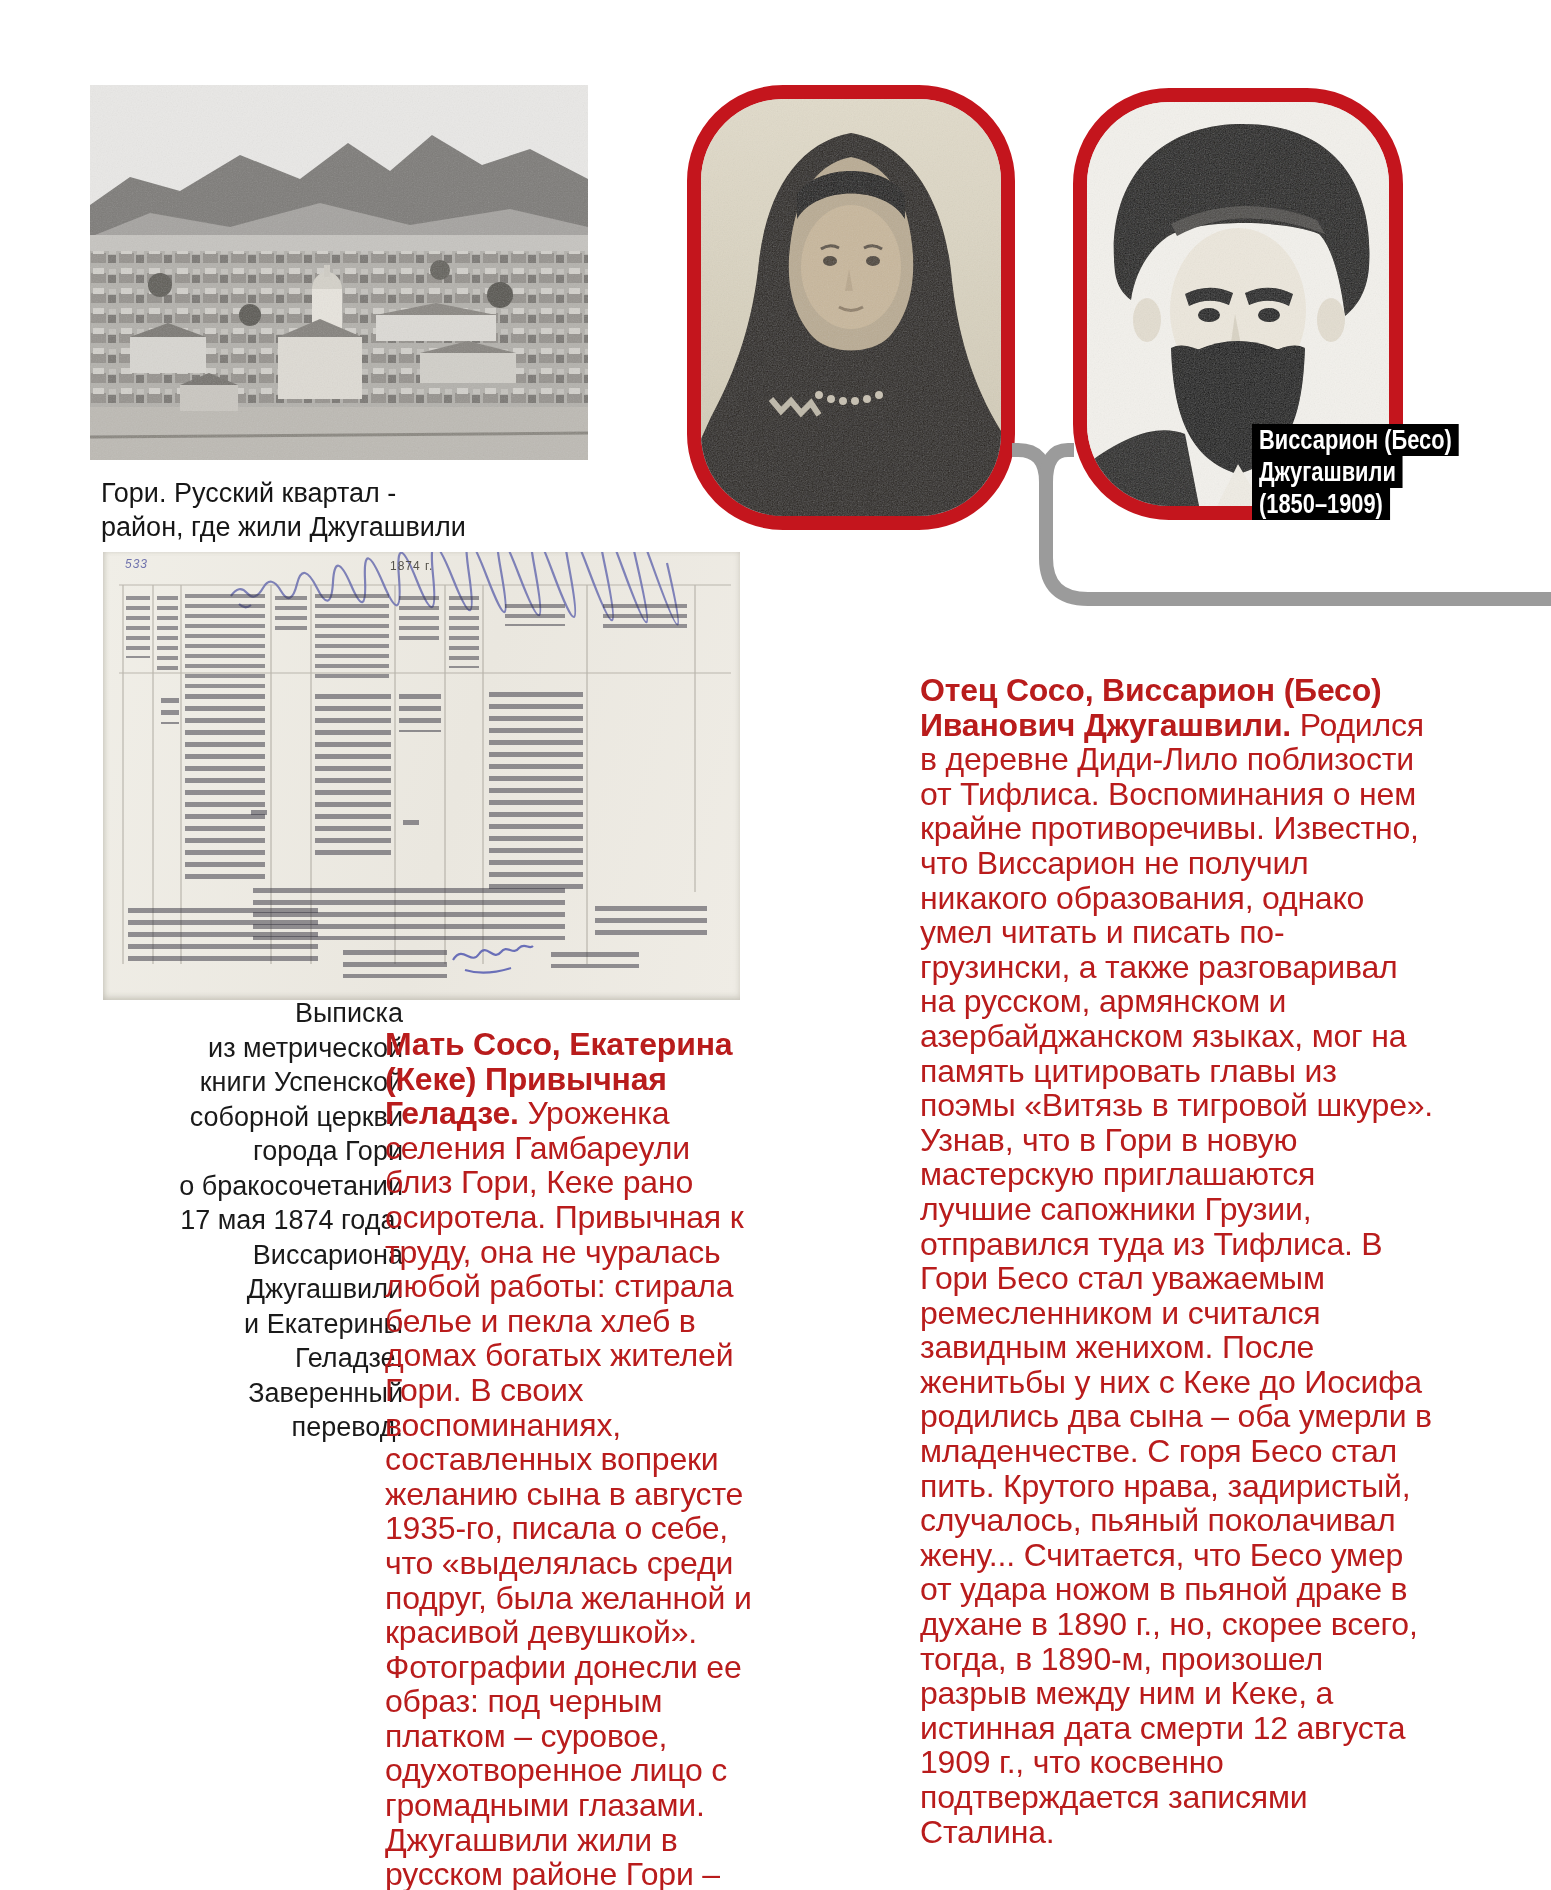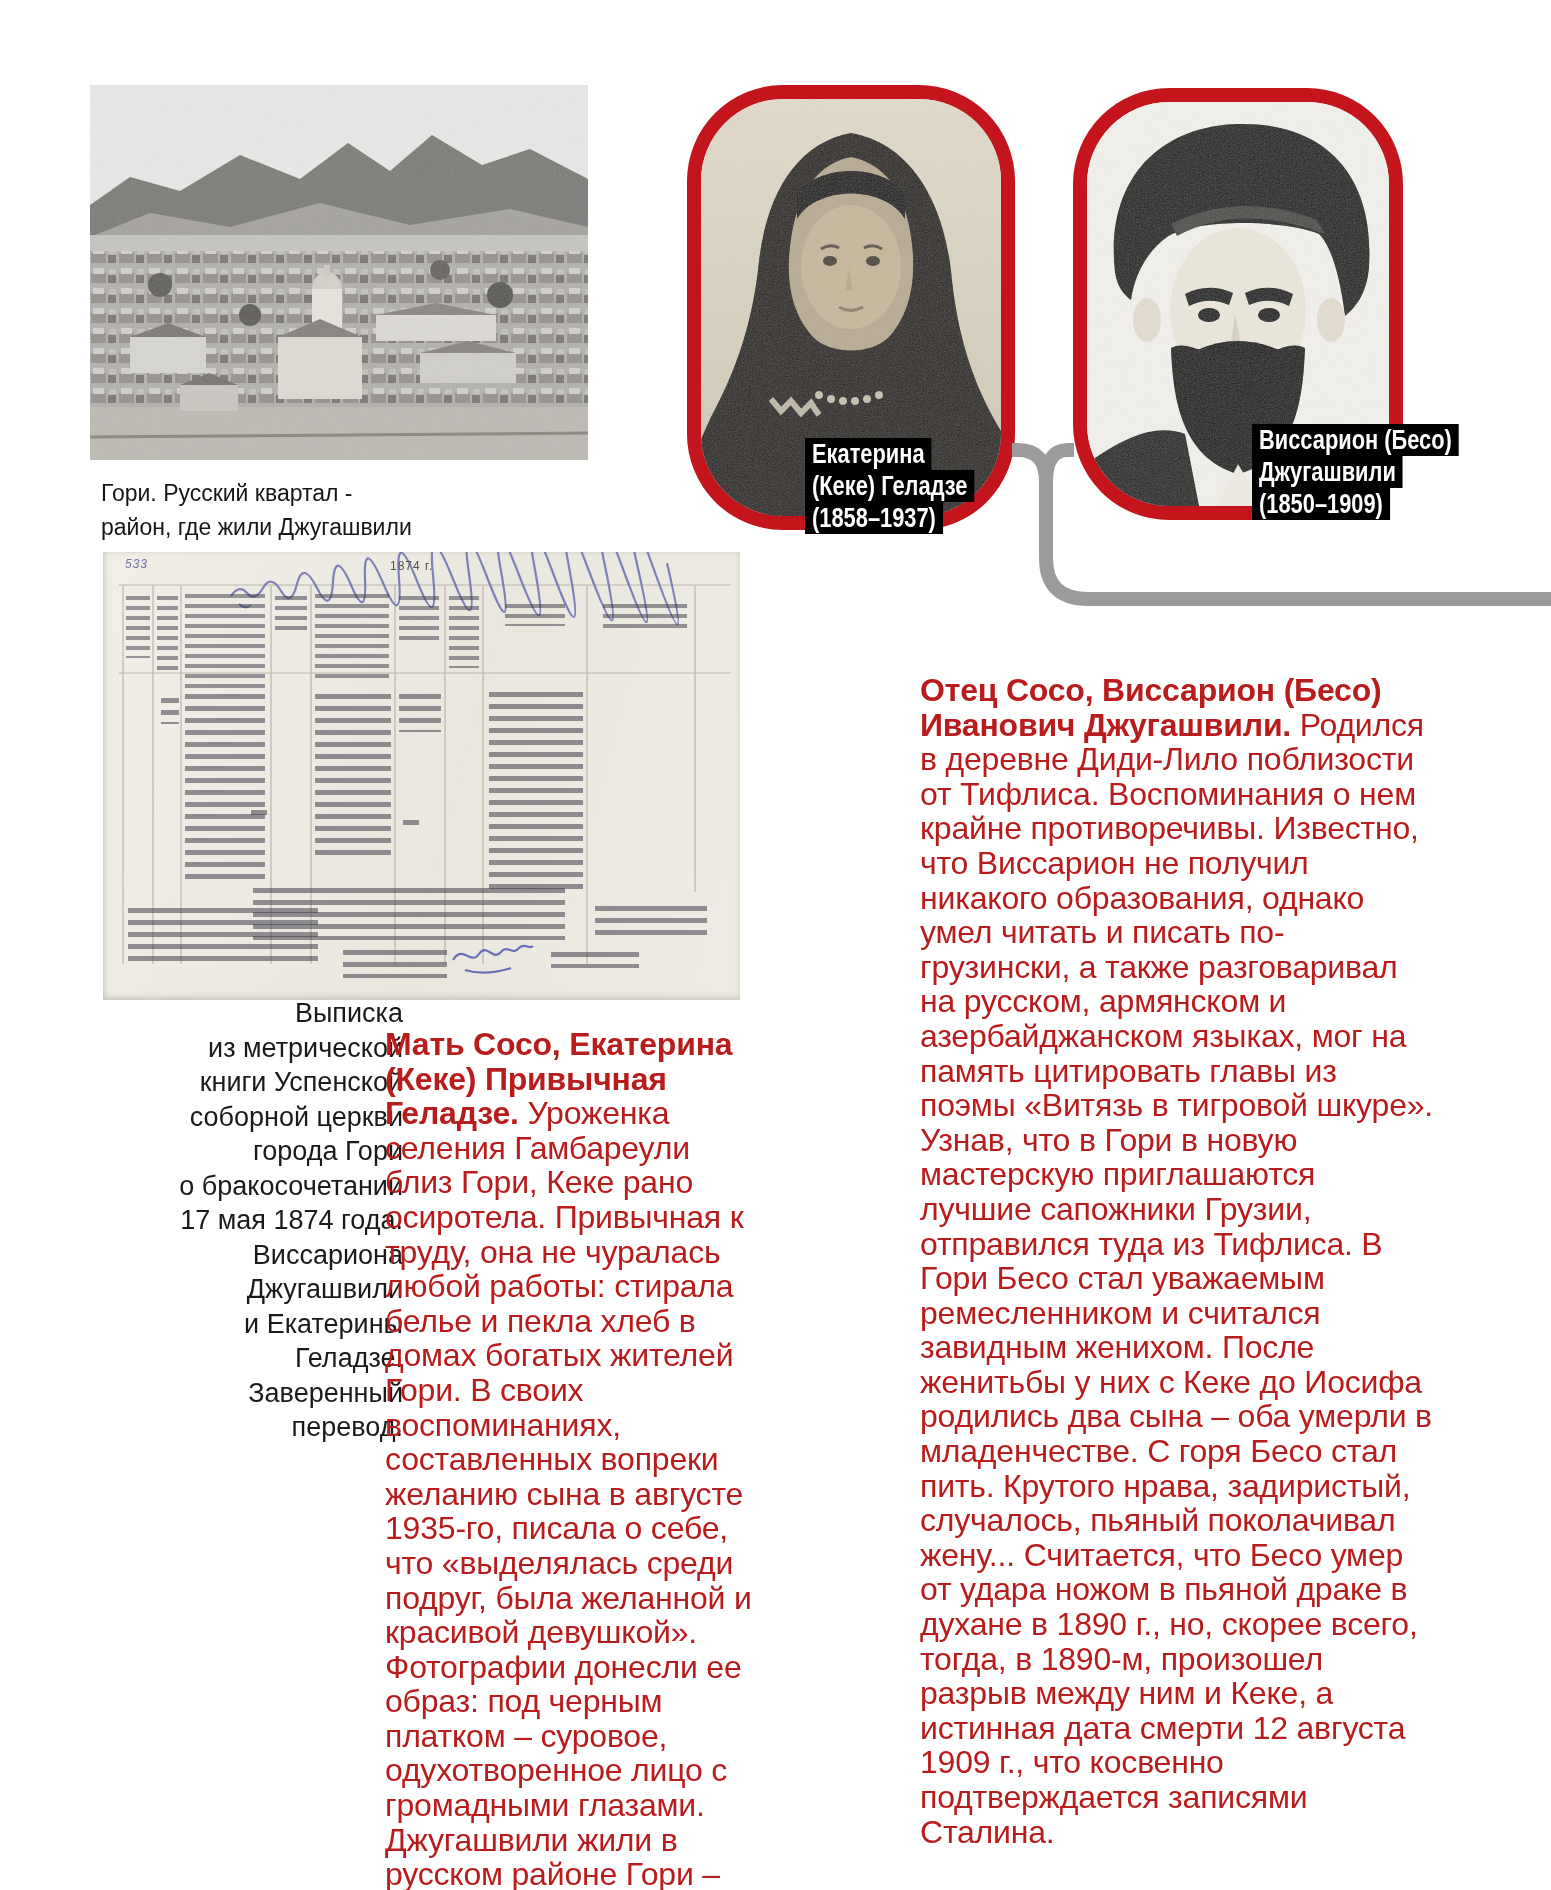--- a/index.html
+++ b/index.html
@@ -2,21 +2,21 @@
 <html><head>
 <meta charset="utf-8">
 <style>
   html,body{margin:0;padding:0;background:#ffffff;}
   .page{position:relative;width:1551px;height:1890px;background:#ffffff;
         font-family:"Liberation Sans",sans-serif;color:#1a1a1a;overflow:hidden;}
 
   
   .town-photo{position:absolute;left:90px;top:85px;width:498px;height:375px;overflow:hidden;}
   .photo-caption{position:absolute;left:101px;top:476px;width:470px;
-        font-size:23px;line-height:34px;white-space:pre-line;color:#161616;}
+        font-size:27px;line-height:34px;white-space:pre-line;color:#161616;}
 
   
   .portrait{position:absolute;}
   .portrait .frame{width:100%;height:100%;box-sizing:border-box;border:14px solid #c4151d;
         border-radius:96px;overflow:hidden;background:#ddd;}
   #keke{left:687px;top:85px;width:328px;height:445px;}
   #beso{left:1073px;top:88px;width:330px;height:432px;}
   .plabel{position:absolute;display:flex;flex-direction:column;align-items:flex-start;z-index:5;}
   .plabel .ln{display:inline-block;background:#000;color:#fff;font-weight:700;
         font-size:28px;line-height:27px;padding:2px 9px 3px 9px;white-space:nowrap;
@@ -138,25 +138,20 @@
               <circle cx="130" cy="300" r="4"></circle>
               <circle cx="142" cy="302" r="4"></circle>
             <circle cx="154" cy="302" r="4"></circle>
               <circle cx="166" cy="300" r="4"></circle>
               <circle cx="178" cy="296" r="4"></circle>
           </g>
         </g>
       </svg>
     </div>
   </div>
-  <div class="plabel" id="keke-label">
-    <span class="ln">Екатерина</span>
-    <span class="ln">(Кеке) Геладзе</span>
-    <span class="ln">(1858–1937)</span>
-  </div>
 
   <div class="portrait" id="beso">
     <div class="frame">
       <svg width="302" height="404" viewBox="0 0 302 404">
         <g filter="url(#grain)">
           <rect width="302" height="404" fill="#f3f1ec"></rect>
           <path d="M28,170 C18,80 70,24 151,22 C235,20 288,70 282,165 C280,192 268,206 258,214 C252,166 242,142 232,132 C200,118 110,116 80,135 C62,148 48,170 44,198 C36,192 30,184 28,170 Z" fill="#1c1b19"></path>
           <path d="M84,122 Q152,88 230,118 L238,132 Q152,100 90,134 Z" fill="#4d4b48"></path>
           <ellipse cx="60" cy="218" rx="14" ry="22" fill="#e3ddd0"></ellipse>
           <ellipse cx="244" cy="218" rx="14" ry="22" fill="#e3ddd0"></ellipse>

